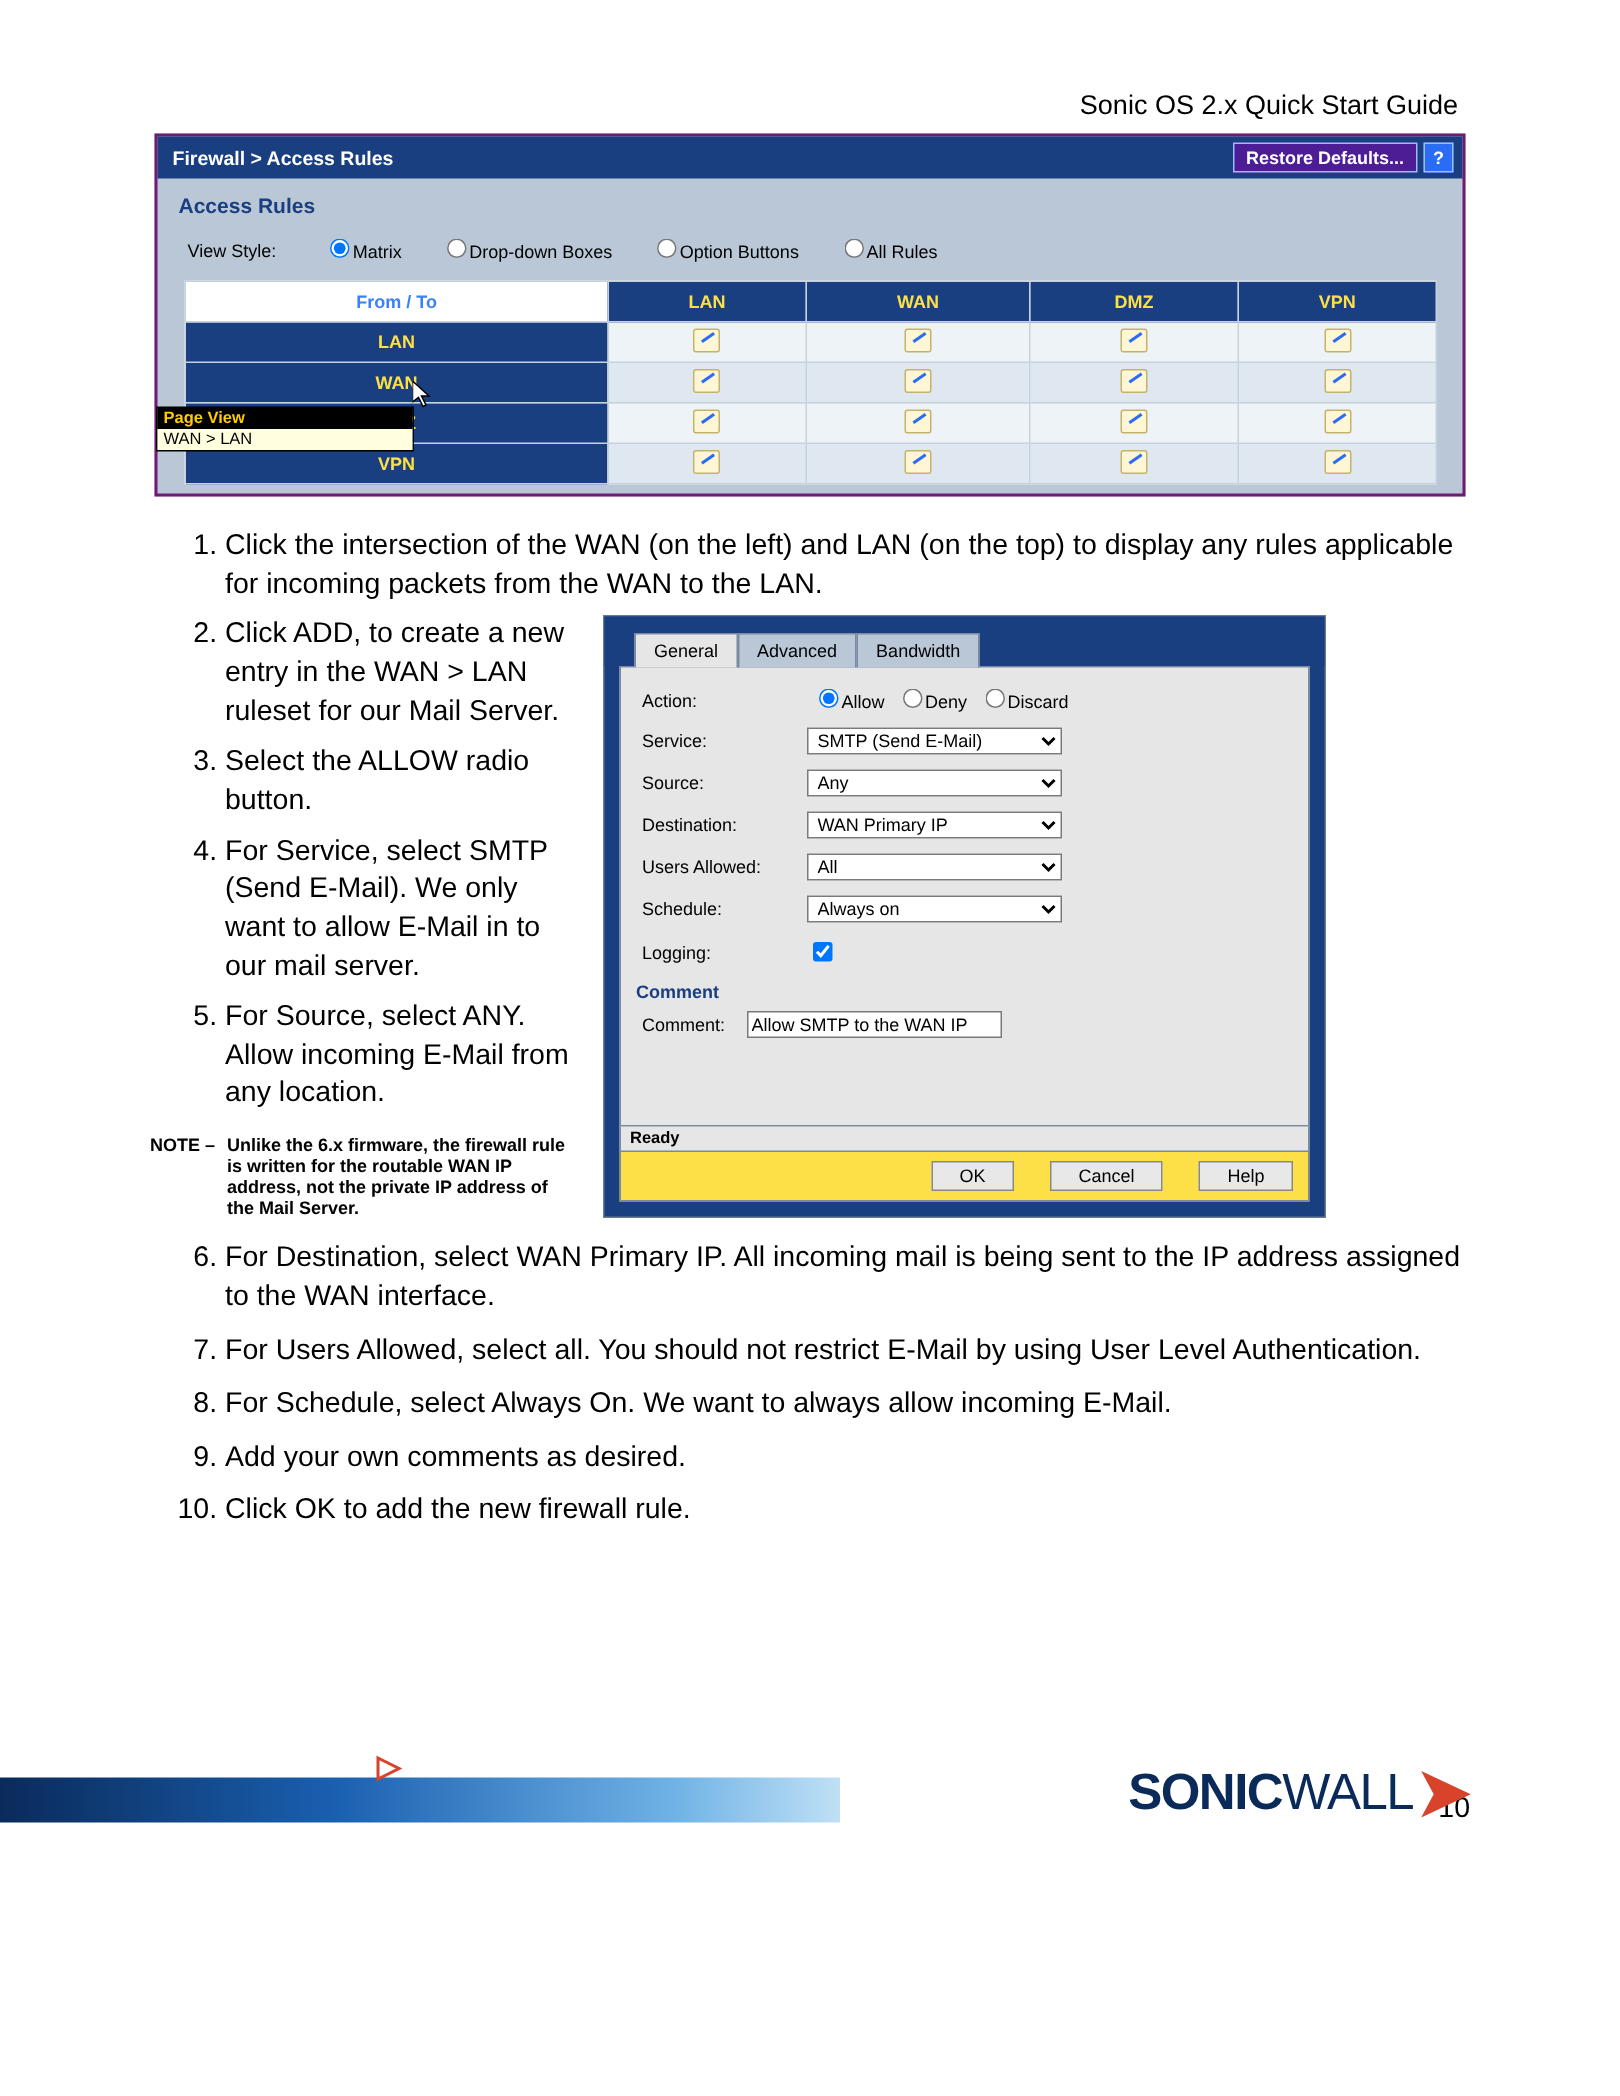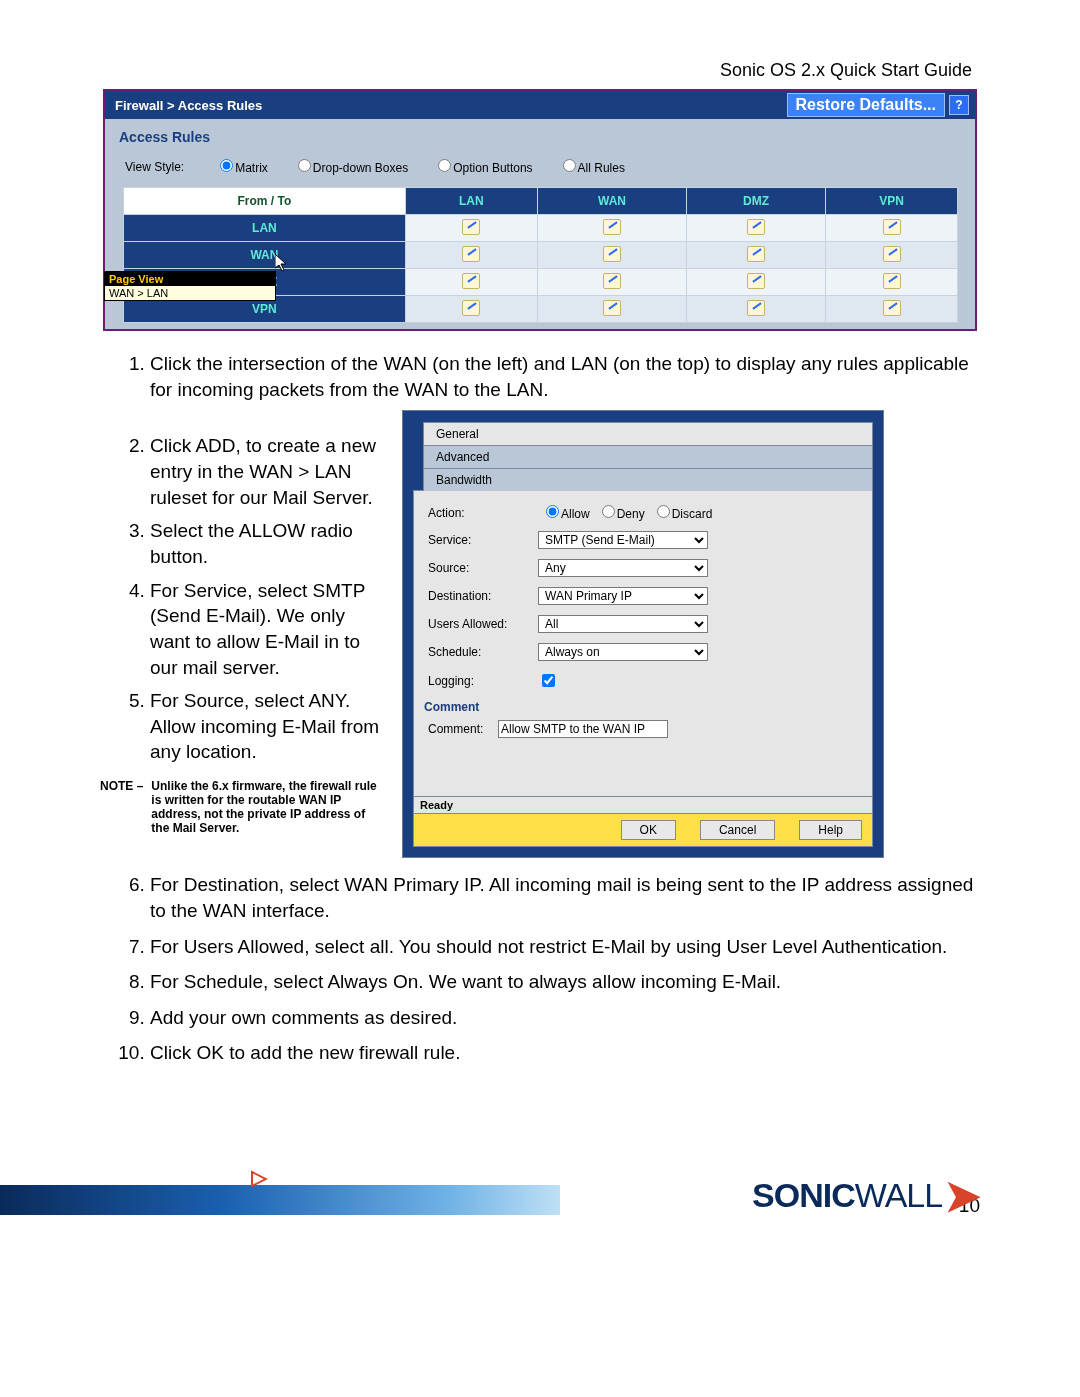--- a/index.html
+++ b/index.html
@@ -42,24 +42,24 @@
     padding: 0 6px 0 10px;
     font-size: 13px;
     font-weight: bold;
   }
   .ss1 .blue-bar .right {
     display: flex;
     align-items: center;
     gap: 4px;
   }
   .ss1 .restore-btn {
-    background: #3b82f6;
+    background: #4c1d95;
     border: 1px solid #9bbcff;
     color: #fff;
-    font-size: 16px;
+    font-size: 12px;
     padding: 2px 8px;
     font-weight: bold;
     cursor: pointer;
   }
   .ss1 .help-btn {
     width: 18px;
     height: 18px;
     background: #2a6df4;
     border: 1px solid #9bbcff;
     color: #fff;
@@ -94,26 +94,26 @@
     font-size: 12px;
   }
   .ss1 th, .ss1 td {
     border: 1px solid #c6d2de;
     text-align: center;
     padding: 0;
     height: 26px;
   }
   .ss1 th.corner {
     background: #fff;
-    color: #14532d;
+    color: #3b82f6;
     font-weight: bold;
   }
   .ss1 th.colh, .ss1 th.rowh {
     background: #1a3f80;
-    color: #5eead4;
+    color: #fde047;
     font-weight: bold;
   }
   .ss1 td.alt { background: #dfe8f1; }
   .ss1 .edit-icon {
     display: inline-block;
     width: 16px; height: 14px;
     background: #fff6d6;
     border: 1px solid #c6b36a;
     position: relative;
     border-radius: 2px;
@@ -189,21 +189,20 @@
     background: #1a3f80;
     border: 1px solid #6a7a90;
     font-size: 12px;
     color: #000;
   }
   .ss2 .tabs {
     display: flex;
     background: #1a3f80;
     padding: 10px 10px 0 20px;
     gap: 0;
-    flex-direction: column;
   }
   .ss2 .tab {
     padding: 4px 12px;
     background: #b9c7d6;
     border: 1px solid #7a8aa0;
     border-bottom: none;
     font-size: 12px;
     position: relative;
     top: 1px;
     cursor: pointer;

